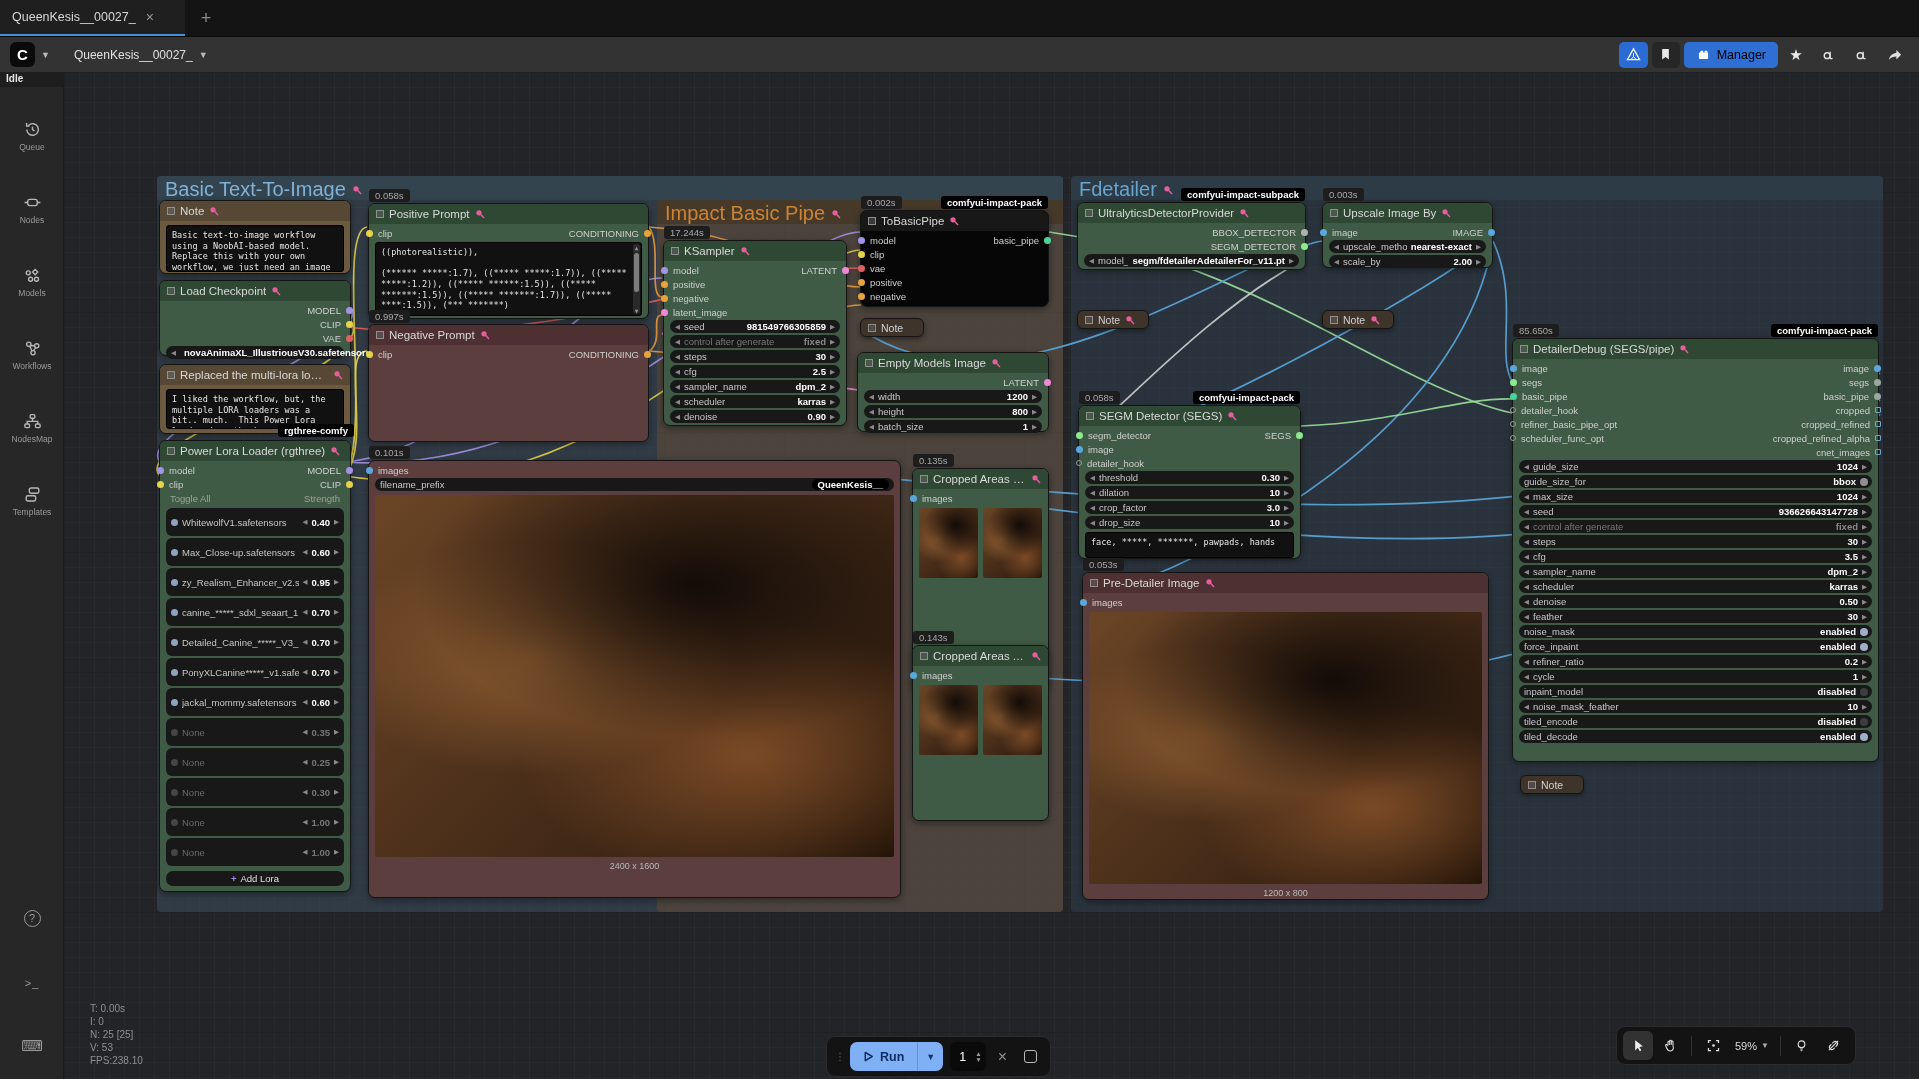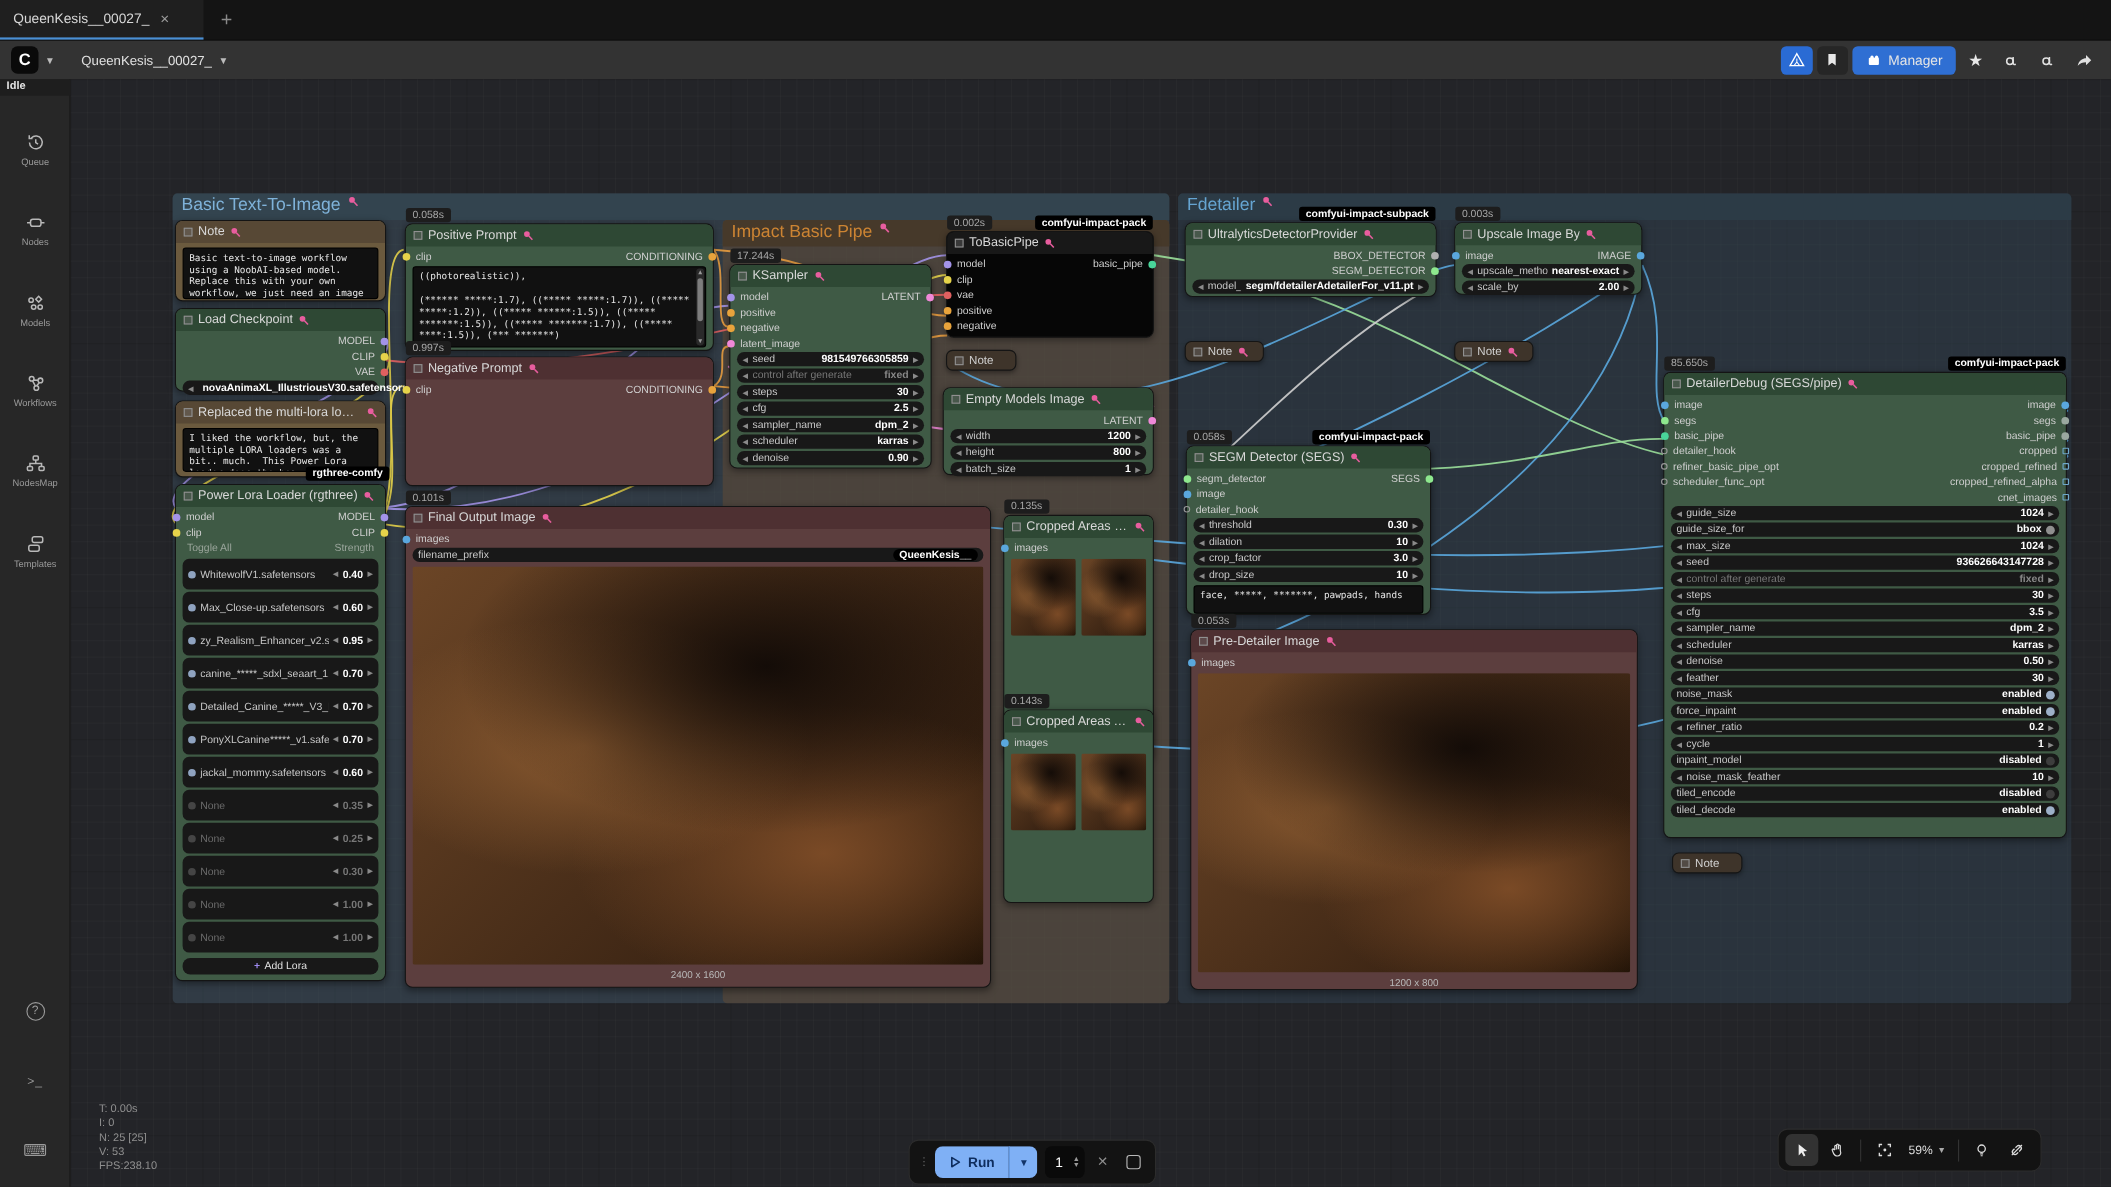--- a/index.html
+++ b/index.html
@@ -20,21 +20,21 @@
              display:flex; align-items:center; padding:0 10px; }
   .logo { width:25px; height:25px; background:#0a0a0a; border-radius:6px; display:flex;
           align-items:center; justify-content:center; color:#fff; font-weight:bold; font-size:15px; }
   .chev { color:#bbb; font-size:9px; margin:0 6px; }
   .wfname { font-size:12px; color:#e0e0e0; margin-left:18px; }
   #menubar .right { margin-left:auto; display:flex; align-items:center; gap:4px; }
   .mbtn { height:26px; min-width:28px; border-radius:5px; display:flex; align-items:center;
           justify-content:center; background:#262626; color:#ddd; padding:0 6px; }
   .mbtn.blue { background:#2a6bd4; }
   .mbtn svg { display:block; }
-  .manager { background:#2f6fd3; color:#e5e5e5; font-size:12.5px; gap:6px; padding:0 12px; }
+  .manager { background:#2f6fd3; color:#000000; font-size:12.5px; gap:6px; padding:0 12px; }
   .star { font-size:15px; color:#e8e8e8; background:transparent; }
 
   
   #sidebar { position:absolute; left:0; top:72px; bottom:0; width:64px; background:#272727;
              border-right:1px solid #1a1a1a; }
   #idle { position:absolute; left:0; top:0; width:64px; height:15px; background:#1e1e1e;
           font-size:10px; font-weight:bold; color:#e6e6e6; padding:1px 6px; }
   .sitem { position:absolute; left:0; width:64px; text-align:center; color:#b8b8b8; }
   .sitem .ic { height:20px; display:flex; align-items:center; justify-content:center; }
   .sitem .lb { font-size:8.5px; color:#9a9a9a; margin-top:3px; }
@@ -44,21 +44,21 @@
   #canvas { position:absolute; left:64px; top:72px; right:0; bottom:0; background:#232428;
     background-image:
       linear-gradient(rgba(255,255,255,0.025) 1px, transparent 1px),
       linear-gradient(90deg, rgba(255,255,255,0.025) 1px, transparent 1px),
       linear-gradient(rgba(0,0,0,0.25) 1px, transparent 1px),
       linear-gradient(90deg, rgba(0,0,0,0.25) 1px, transparent 1px);
     background-size:15px 15px, 15px 15px, 120px 120px, 120px 120px; }
 
   .group { position:absolute; border-radius:4px; }
   .group .gbar { position:absolute; left:0; top:0; right:0; height:24px; border-radius:4px 4px 0 0; }
-  .group .gtitle { position:absolute; left:8px; top:2px; font-size:16px; display:flex; gap:6px; }
+  .group .gtitle { position:absolute; left:8px; top:2px; font-size:20px; display:flex; gap:6px; align-items:center; }
 
   #wires { position:absolute; left:0; top:0; width:1919px; height:1079px; pointer-events:none; }
 
   .node { position:absolute; border-radius:7px; border:1px solid #141414;
           box-shadow:0 2px 7px rgba(0,0,0,.4); font-size:9.5px; }
   .node .hdr { height:20px; display:flex; align-items:center; gap:5px; padding:0 7px;
                border-radius:6px 6px 0 0; font-size:11.5px; color:#d8d8d8; }
   .cbox { width:8px; height:8px; border:1px solid #909090; background:rgba(120,120,120,.35); flex:none; }
   .node .body { padding:3px 0 4px; display:flex; flex-direction:column; gap:2px; }
 
@@ -669,28 +669,20 @@
           <div class="w">
             <span class="arr">◀</span>
             <span class="wname">batch_size</span>
             <span class="wval">1</span>
             <span class="arr">▶</span>
           </div>
         </div>
       </div>
       <div class="node maroon" style="left: 304px; top: 388px; width: 533px; height: 438px;">
         <div class="badge b-tl">0.101s</div>
-        <div class="hdr">
-          <span class="cbox"></span>
-          <span style="overflow: hidden; white-space: nowrap; text-overflow: ellipsis;">Final Output Image</span>
-          <svg class="pin" width="10" height="10" viewBox="0 0 10 10">
-            <circle cx="4" cy="3.8" r="2.6" fill="#e85d9e"></circle>
-            <path d="M5.8 5.6 9 9" stroke="#e85d9e" stroke-width="1.4"></path>
-          </svg>
-        </div>
         <div class="body">
           <div class="iorow">
             <span class="ioin">
               <span class="dot" style="background: rgb(90, 167, 221);"></span>
               <span>images</span>
             </span>
           </div>
           <div class="w">
             <span class="wname">filename_prefix</span>
             <span class="wval" style="background: rgb(0, 0, 0); border-radius: 6px; padding: 0px 6px;">QueenKesis__</span>

